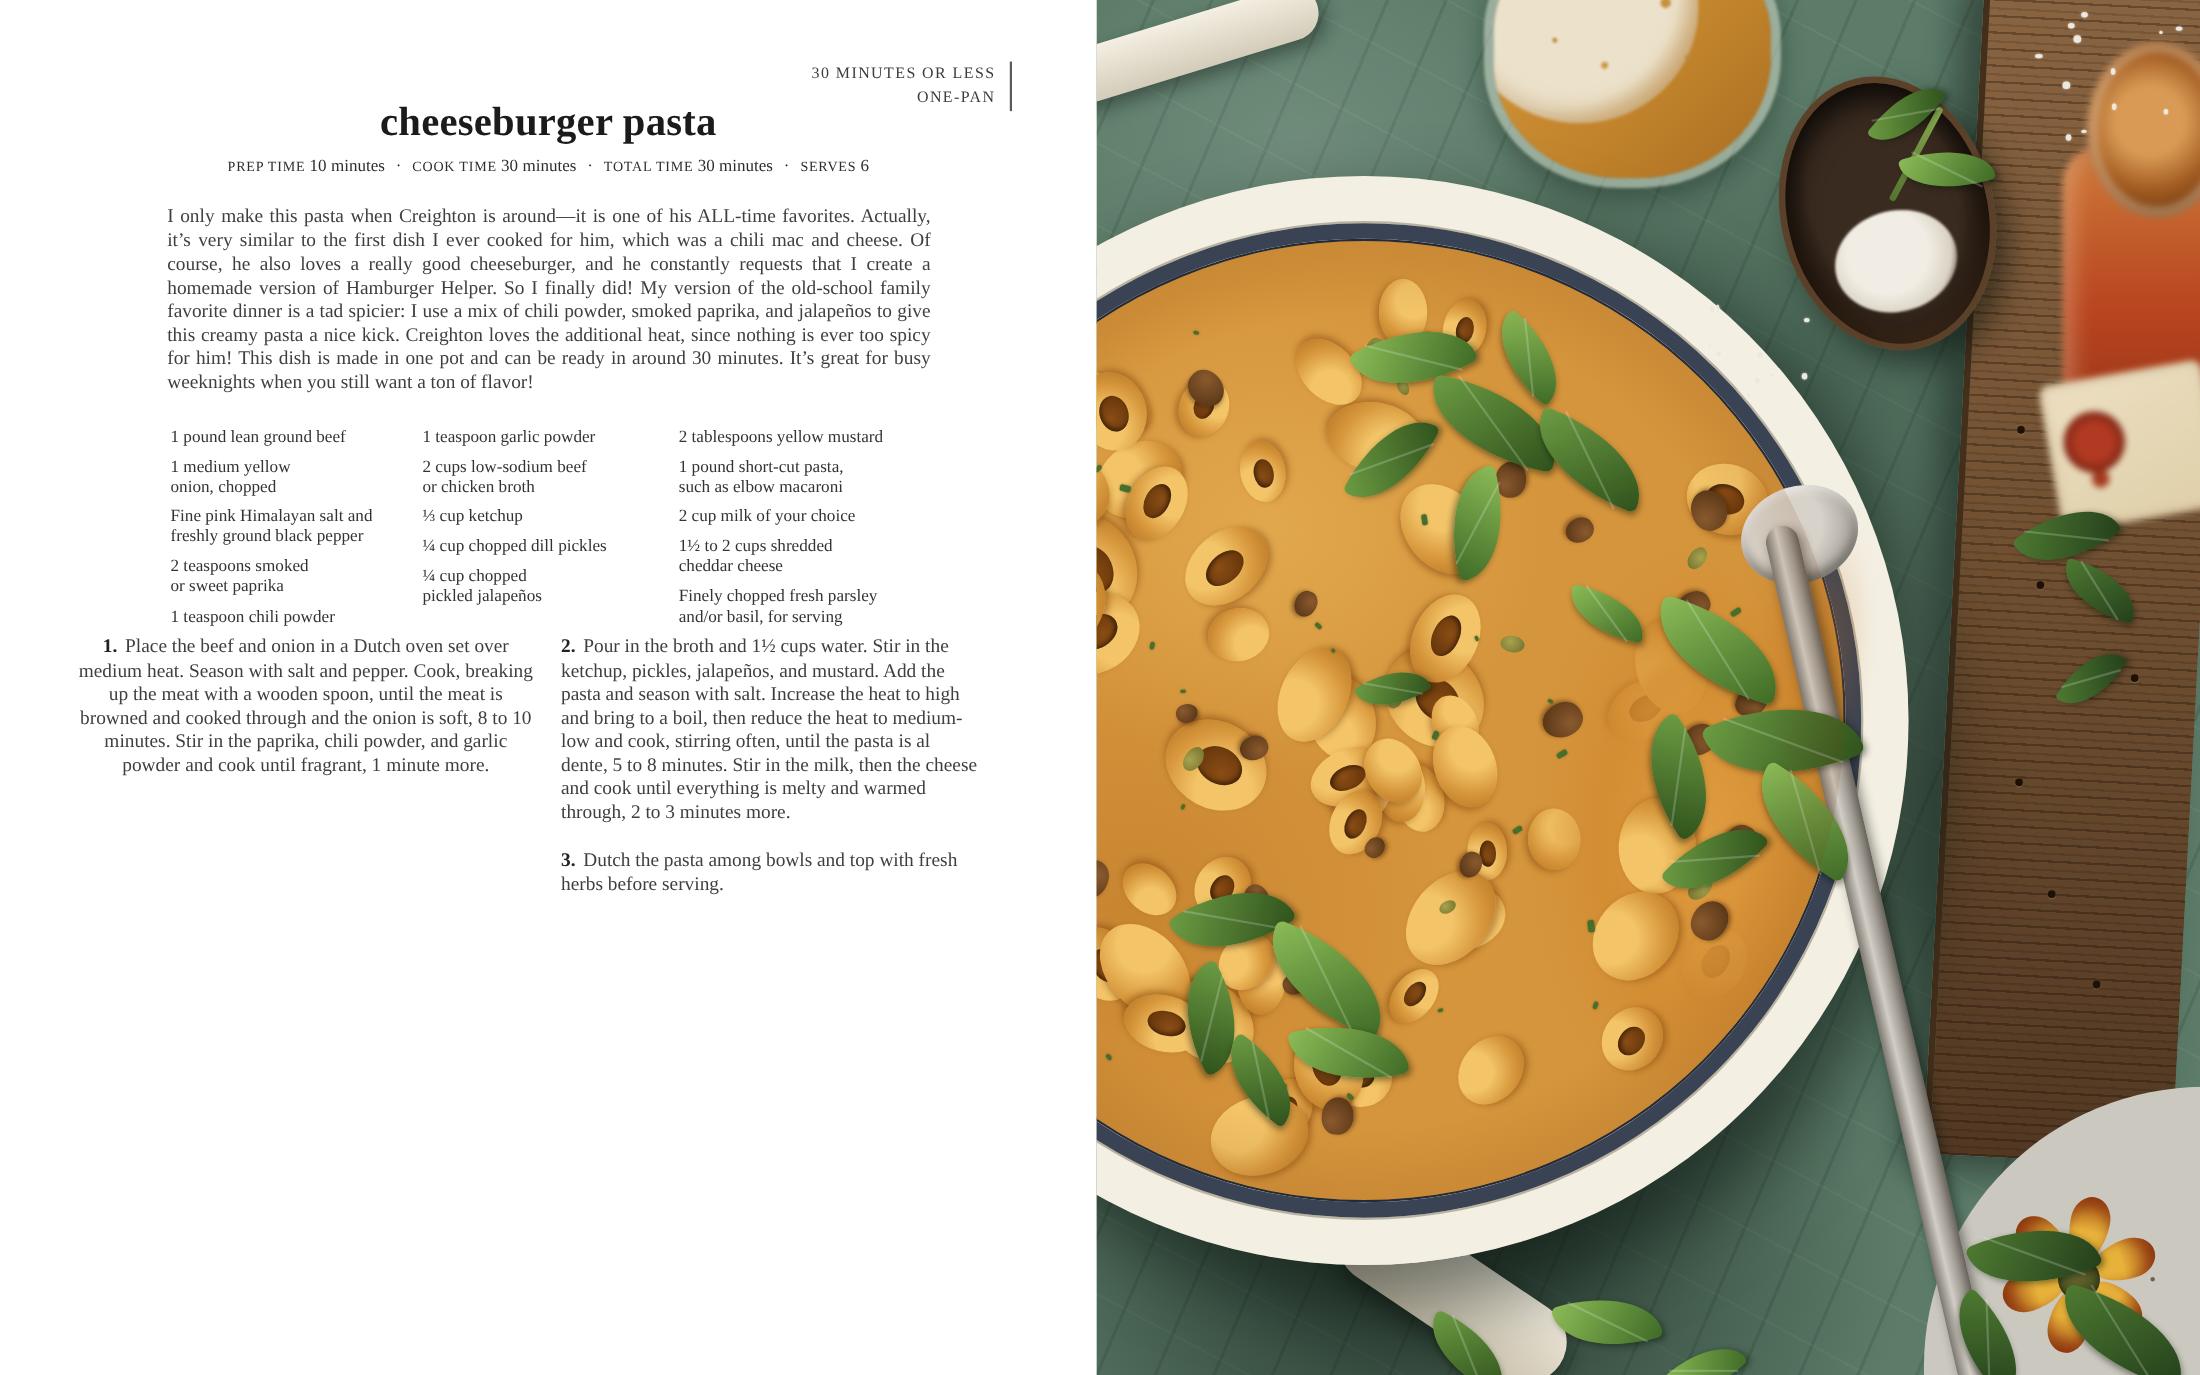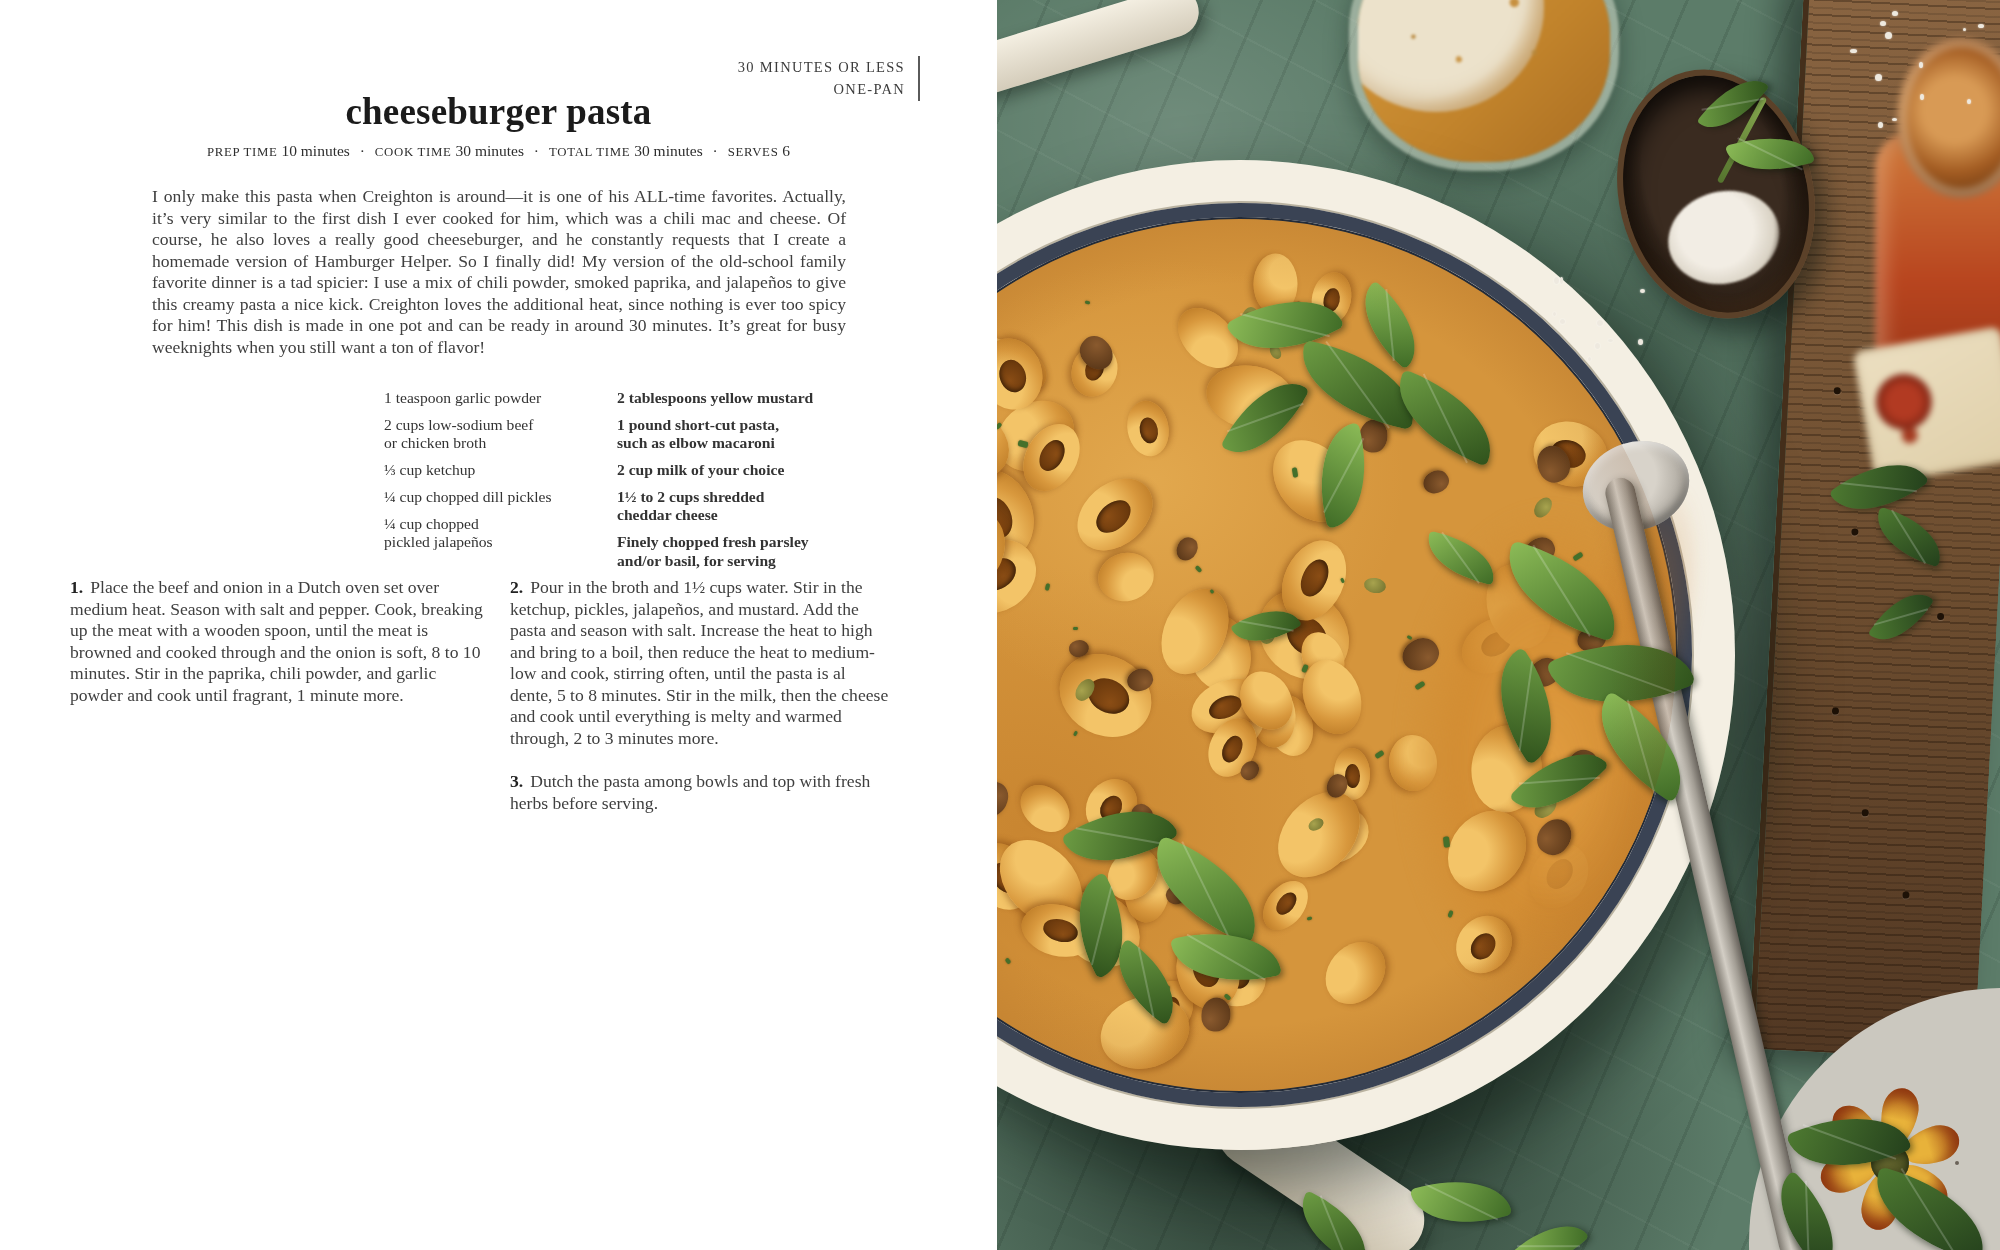--- a/index.html
+++ b/index.html
@@ -22,25 +22,25 @@
   .meta-line { position:absolute; top:142px; left:0; width:100%; text-align:center; font-size:15.5px; color:#2e2e2e; white-space:nowrap; }
   .meta-label { font-size:12.8px; letter-spacing:0.7px; }
   .meta-sep { margin:0 6px; }
 
   .intro { position:absolute; top:186px; left:152px; width:694px; margin:0;
     font-size:17.6px; line-height:1.225; text-align:justify; color:#3f3f3f; }
 
   .ing-col { position:absolute; top:389px; }
   .ing-col-1 { left:155px; width:222px; }
   .ing-col-2 { left:384px; width:228px; }
-  .ing-col-3 { left:617px; width:240px;font-weight:bold; }
+  .ing-col-3 { left:617px; width:240px; }
   .ing-item { font-size:15.6px; line-height:1.16; margin:0 0 9px 0; white-space:pre-line; color:#333333; }
 
   .steps-col { position:absolute; top:577px; }
-  .steps-col-1 { left:70px;  width:416px; }
+  .steps-col-1 { left:70px;  width:416px;text-align:center; }
   .steps-col-2 { left:510px; width:382px; }
   .step { font-size:17.6px; line-height:1.225; color:#3f3f3f; margin:0 0 22px 0; }
   .step-num { font-weight:bold; color:#222222; margin-right:7px; }
 
   .page-footer { position:absolute; top:1200px; left:0; width:100%; text-align:center; font-size:16.5px; color:#3a3a3a; }
   .footer-sep { margin:0 7px; }
 
   
   .photo { position:absolute; left:997px; top:0; width:1003px; height:1250px; overflow:hidden;
     background-color:#5c7c69;
@@ -200,20 +200,30 @@
       <span class="meta-sep">·</span>
       <span class="meta-label">TOTAL TIME</span>
       <span class="meta-value">30 minutes</span>
       <span class="meta-sep">·</span>
       <span class="meta-label">SERVES</span>
       <span class="meta-value">6</span>
     </div>
 
     <p class="intro">I only make this pasta when Creighton is around—it is one of his ALL-time favorites. Actually, it’s very similar to the first dish I ever cooked for him, which was a chili mac and cheese. Of course, he also loves a really good cheeseburger, and he constantly requests that I create a homemade version of Hamburger Helper. So I finally did! My version of the old-school family favorite dinner is a tad spicier: I use a mix of chili powder, smoked paprika, and jalapeños to give this creamy pasta a nice kick. Creighton loves the additional heat, since nothing is ever too spicy for him! This dish is made in one pot and can be ready in around 30 minutes. It’s great for busy weeknights when you still want a ton of flavor!</p>
 
+    <div class="ing-col ing-col-1">
+      <p class="ing-item">1 pound lean ground beef</p>
+      <p class="ing-item">1 medium yellow
+onion, chopped</p>
+      <p class="ing-item">Fine pink Himalayan salt and
+freshly ground black pepper</p>
+      <p class="ing-item">2 teaspoons smoked
+or sweet paprika</p>
+      <p class="ing-item">1 teaspoon chili powder</p>
+    </div>
     <div class="ing-col ing-col-2">
       <p class="ing-item">1 teaspoon garlic powder</p>
       <p class="ing-item">2 cups low-sodium beef
 or chicken broth</p>
       <p class="ing-item">⅓ cup ketchup</p>
       <p class="ing-item">¼ cup chopped dill pickles</p>
       <p class="ing-item">¼ cup chopped
 pickled jalapeños</p>
     </div>
     <div class="ing-col ing-col-3">

